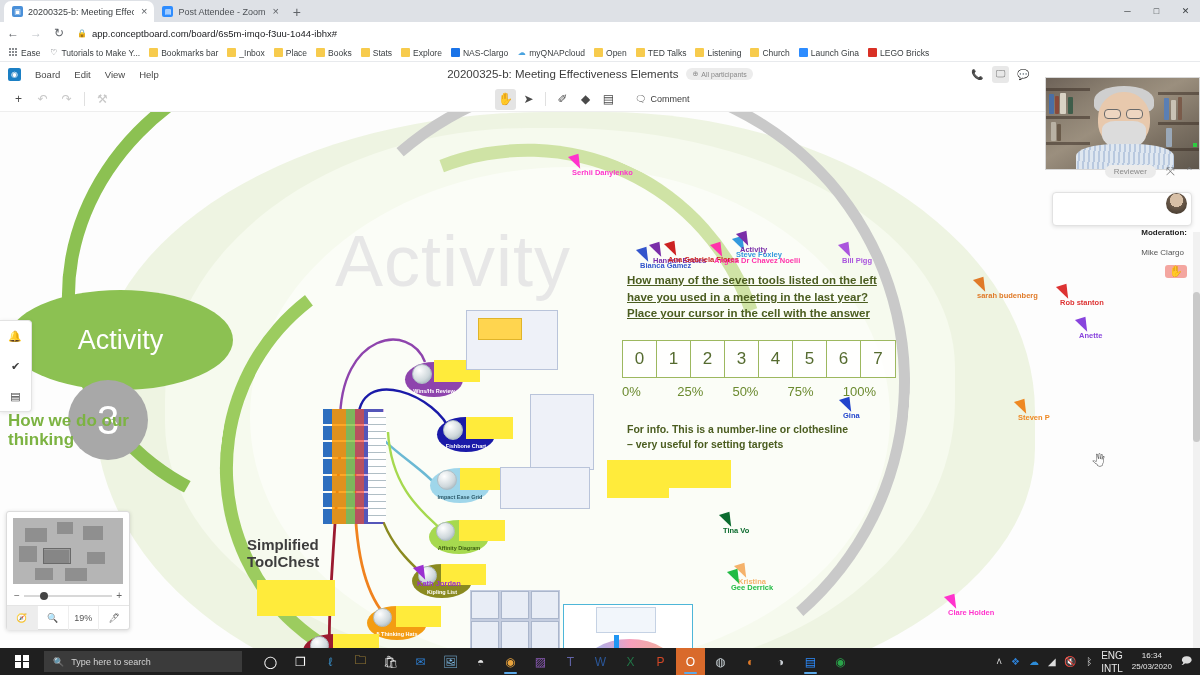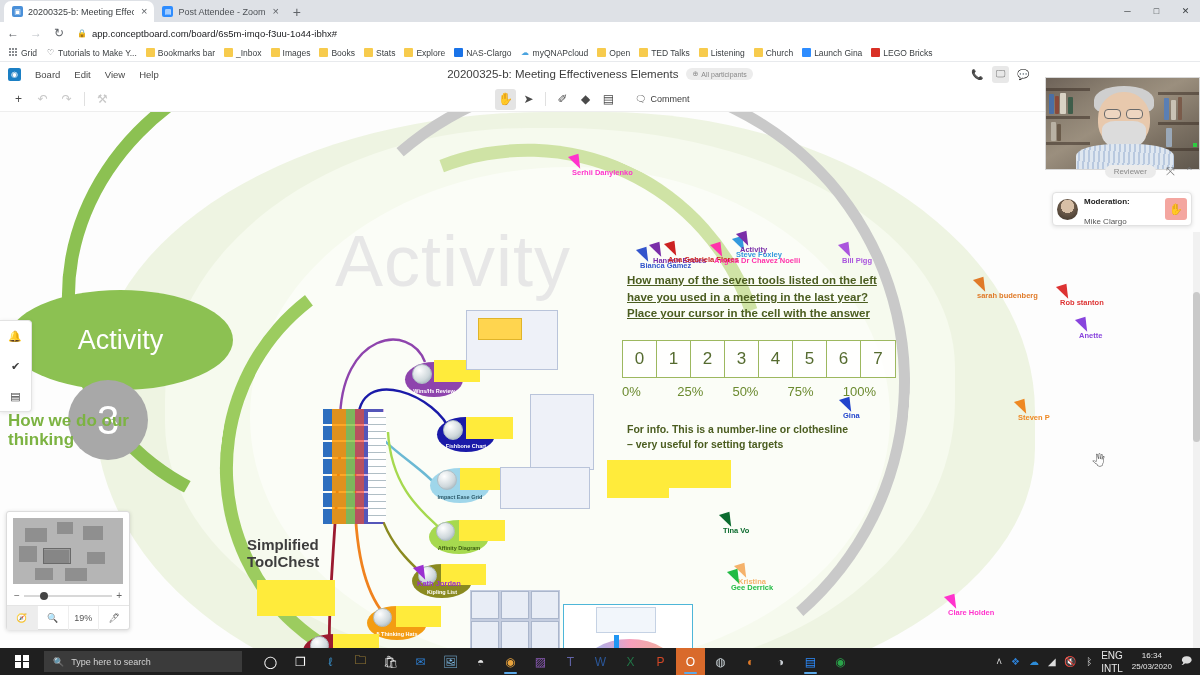--- a/index.html
+++ b/index.html
@@ -239,22 +239,22 @@
     background: #2ecc40; }
 
   .vid-ctrl { position: absolute; right: 6px; top: 103px; display: flex;
     align-items: center; gap: 10px; }
   .reviewer-pill { background: #ebebeb; color: #8a8a8a; font-size: 8px;
     border-radius: 9px; padding: 2px 9px; }
   .vc-ic { font-size: 11px; color: #6d6d6d; }
 
   .mod-card { position: absolute; right: 8px; top: 130px; width: 140px; height: 34px;
     background: #fff; border: 1px solid #e2e2e2; border-radius: 4px;
-    box-shadow: 0 1px 4px rgba(0,0,0,0.12); display: flex; align-items: center;
-    padding: 0 4px; gap: 6px; }
+    box-shadow: 0 1px 4px rgba(0,0,0,0.12); display: flex; align-items: flex-end;
+    padding: 0 4px; gap: 6px; flex-direction: column; }
   .mod-avatar { width: 21px; height: 21px; border-radius: 50%;
     background: radial-gradient(circle at 50% 35%, #d7bfa6 0 38%, #6b5a4a 39%, #3a3128 100%);
     flex: none; }
   .mod-txt { flex: 1; line-height: 1.22; }
   .mod-l1 { font-size: 8px; color: #222; font-weight: bold; }
   .mod-l2 { font-size: 8px; color: #555; }
   .mod-btn { width: 22px; height: 22px; background: #f4a6a0; border-radius: 3px;
     display:flex; align-items:center; justify-content:center; font-size: 11px; color: #fff; }
 
   
@@ -322,37 +322,37 @@
         <i></i>
         <i></i>
         <i></i>
         <i></i>
         <i></i>
         <i></i>
         <i></i>
         <i></i>
         <i></i>
       </span>
-    <span>Grid</span>
+    <span>Ease</span>
   </div>
   <div class="bm">
     <span class="bm-ico ico-bulb">♡</span>
     <span>Tutorials to Make Y...</span>
   </div>
   <div class="bm">
     <span class="bm-ico ico-folder"></span>
     <span>Bookmarks bar</span>
   </div>
   <div class="bm">
     <span class="bm-ico ico-folder"></span>
     <span>_Inbox</span>
   </div>
   <div class="bm">
     <span class="bm-ico ico-folder"></span>
-    <span>Images</span>
+    <span>Place</span>
   </div>
   <div class="bm">
     <span class="bm-ico ico-folder"></span>
     <span>Books</span>
   </div>
   <div class="bm">
     <span class="bm-ico ico-folder"></span>
     <span>Stats</span>
   </div>
   <div class="bm">

